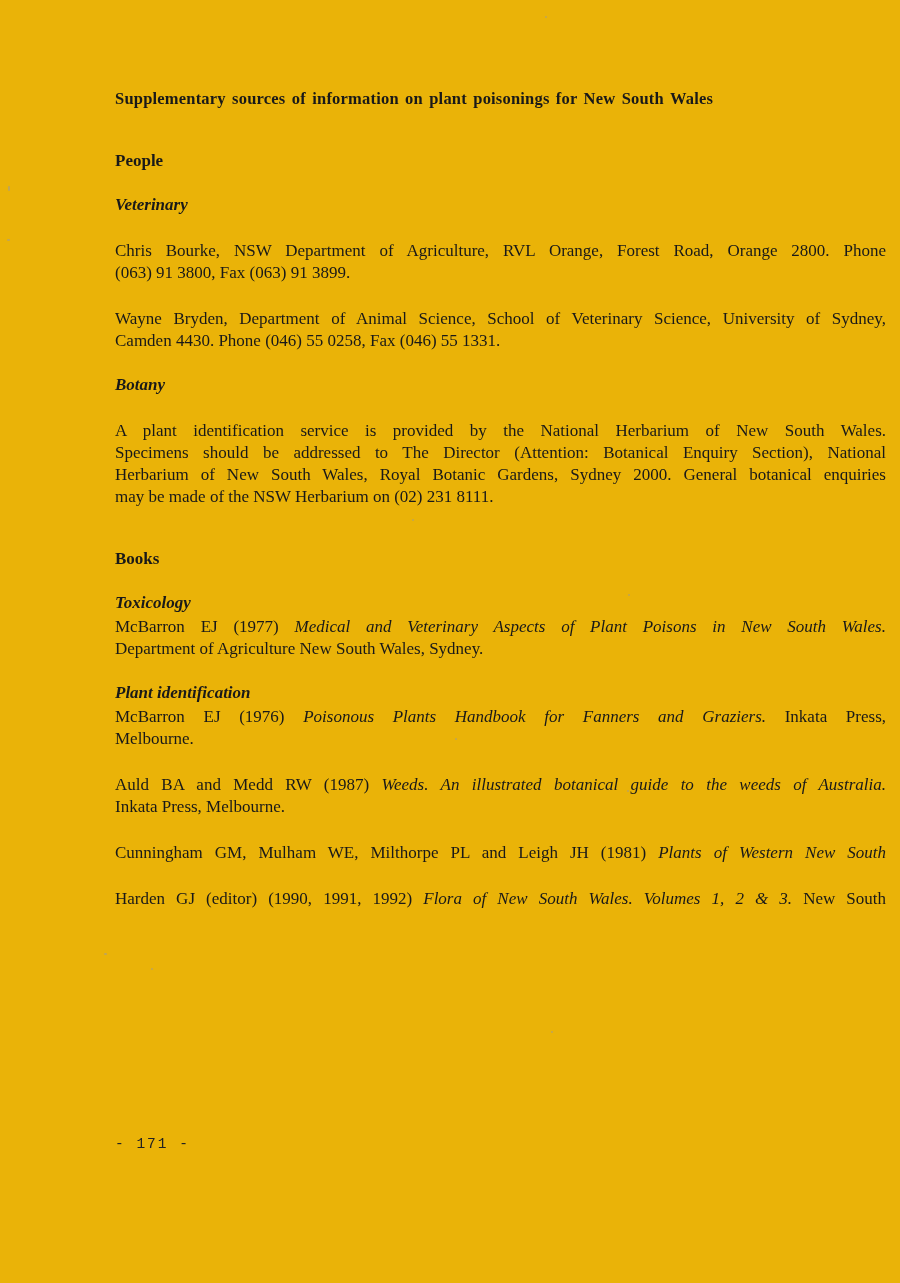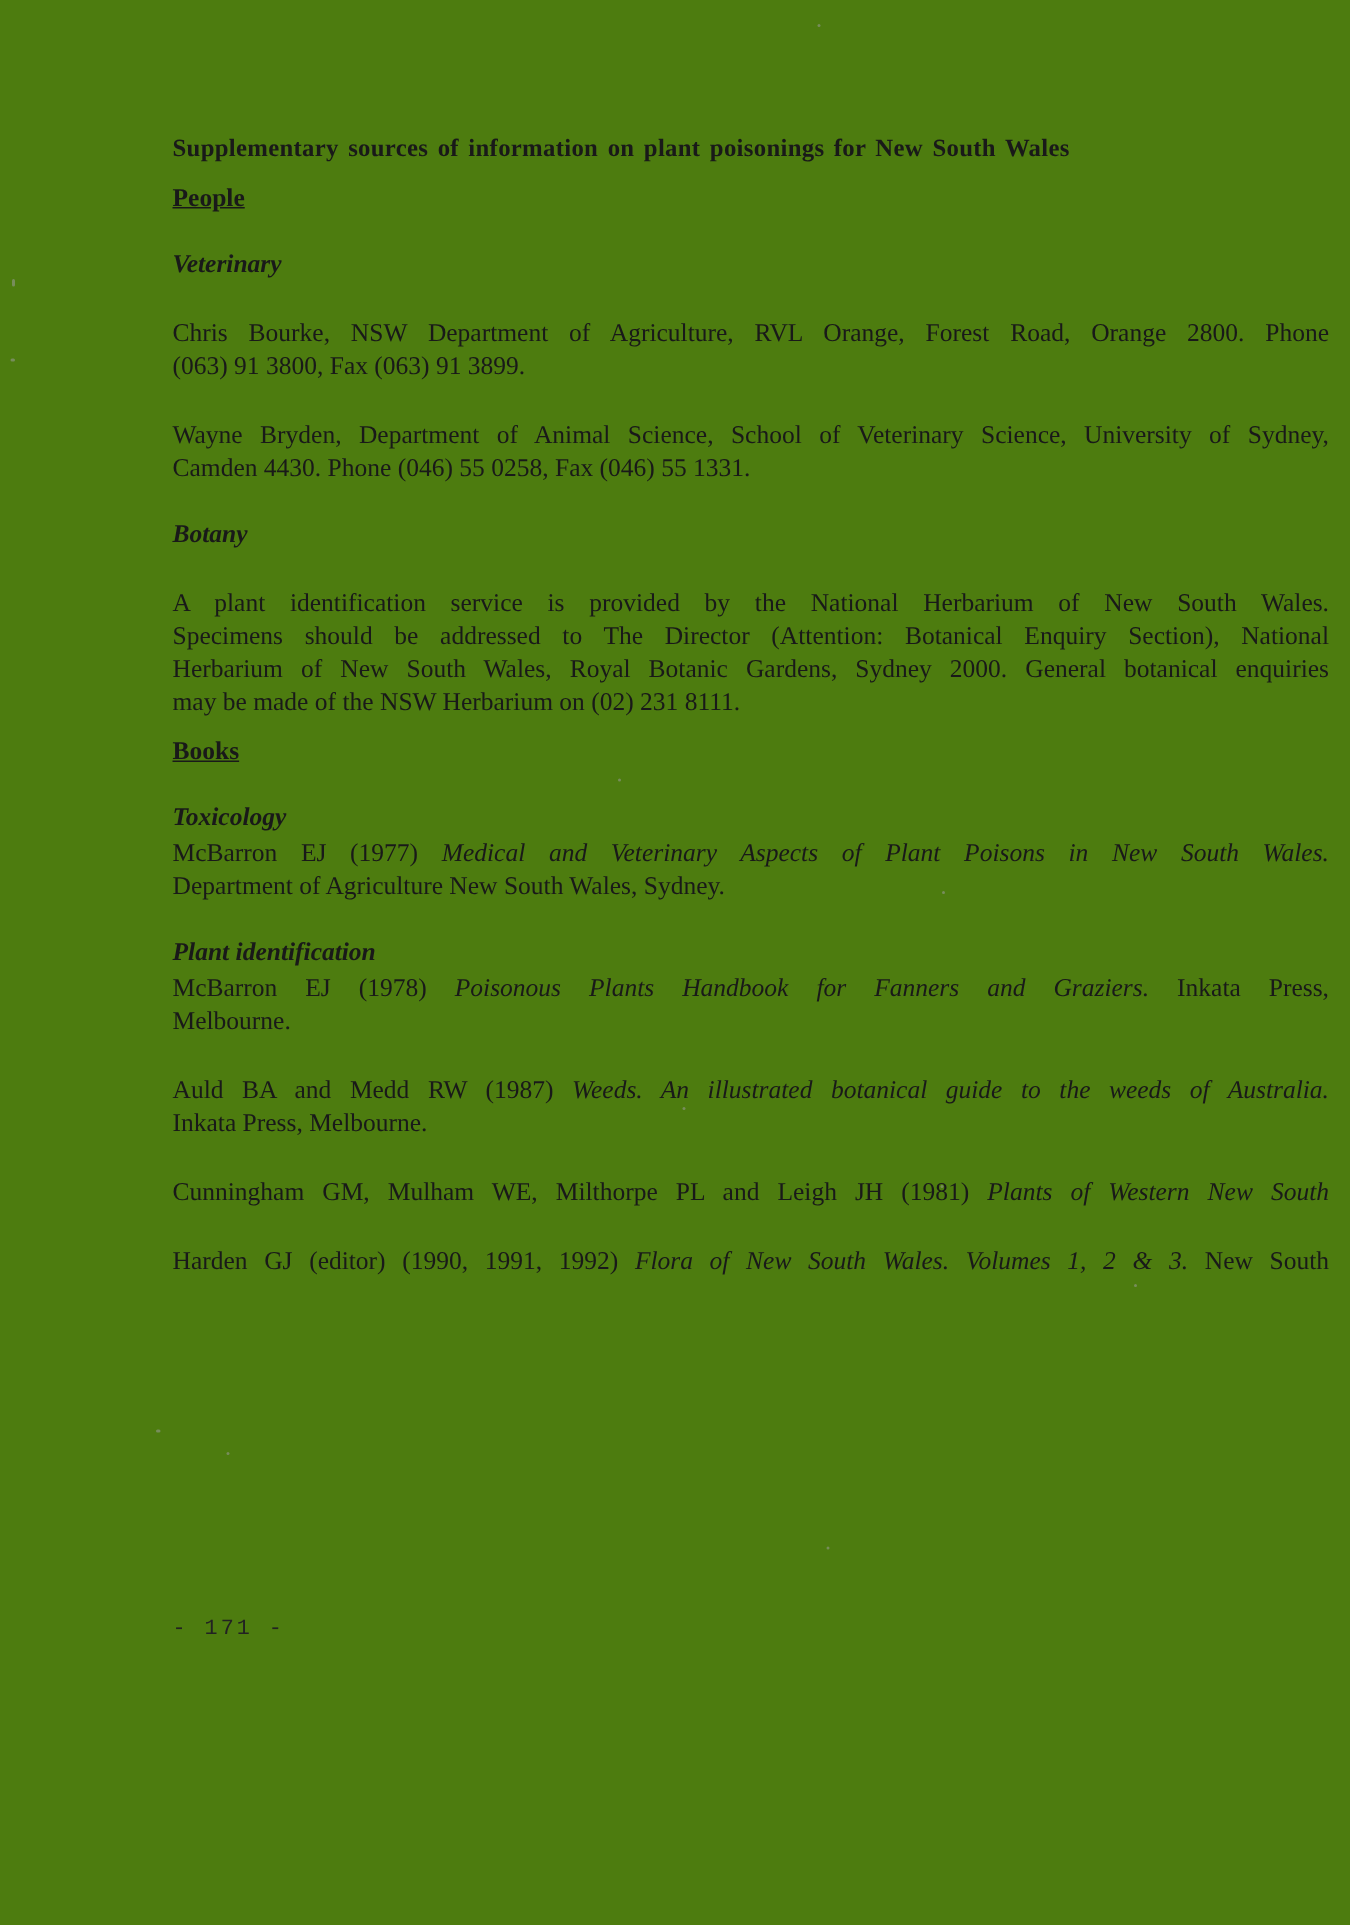--- a/index.html
+++ b/index.html
@@ -1,40 +1,40 @@
 <!DOCTYPE html>
 <html><head>
 <meta charset="utf-8">
 <style>
   * { box-sizing: border-box; }
   html, body { margin: 0; padding: 0; background: #ffffff; }
   .page {
     position: relative;
     width: 900px;
     height: 1283px;
-    background: #4d7c0f;
+    background: #eab308;
     overflow: hidden;
     font-family: "Liberation Serif", serif;
     color: #191919;
   }
   .content {
     position: absolute;
     left: 115px;
     top: 88px;
     width: 771px;
   }
   .block { margin-top: 24px; font-size: 17px; line-height: 22px; }
   .block.title {
     margin-top: 0;
     font-weight: 700;
     font-size: 16.5px;
     letter-spacing: 0.2px;
     word-spacing: 2px;
   }
-  .block.heading { margin-top: 11px; font-weight: 700; text-decoration: underline; }
+  .block.heading { margin-top: 40px; font-weight: 700; }
   .block.subheading { margin-top: 22px; font-weight: 700; font-style: italic; }
   .block.para-tight { margin-top: 2px; }
   .line { text-align: justify; }
   .line.just { text-align-last: justify; }
   .line.last { text-align-last: left; }
   .it { font-style: italic; }
   .pageno {
     margin-top: 226px;
     font-family: "Liberation Mono", monospace;
     font-size: 14.5px;
@@ -86,21 +86,21 @@
         <div class="line last"><span>Toxicology</span></div>
       </div>
       <div class="block para para-tight">
         <div class="line just"><span>McBarron EJ (1977) </span><span class="it">Medical and Veterinary Aspects of Plant Poisons in New South Wales.</span></div>
         <div class="line last"><span>Department of Agriculture New South Wales, Sydney.</span></div>
       </div>
       <div class="block subheading">
         <div class="line last"><span>Plant identification</span></div>
       </div>
       <div class="block para para-tight">
-        <div class="line just"><span>McBarron EJ (1978) </span><span class="it">Poisonous Plants Handbook for Fanners and Graziers.</span><span> Inkata Press,</span></div>
+        <div class="line just"><span>McBarron EJ (1976) </span><span class="it">Poisonous Plants Handbook for Fanners and Graziers.</span><span> Inkata Press,</span></div>
         <div class="line last"><span>Melbourne.</span></div>
       </div>
       <div class="block para">
         <div class="line just"><span>Auld BA and Medd RW (1987) </span><span class="it">Weeds. An illustrated botanical guide to the weeds of Australia.</span></div>
         <div class="line last"><span>Inkata Press, Melbourne.</span></div>
       </div>
       <div class="block para">
         <div class="line just"><span>Cunningham GM, Mulham WE, Milthorpe PL and Leigh JH (1981) </span><span class="it">Plants of Western New South</span></div>
       </div>
       <div class="block para">

